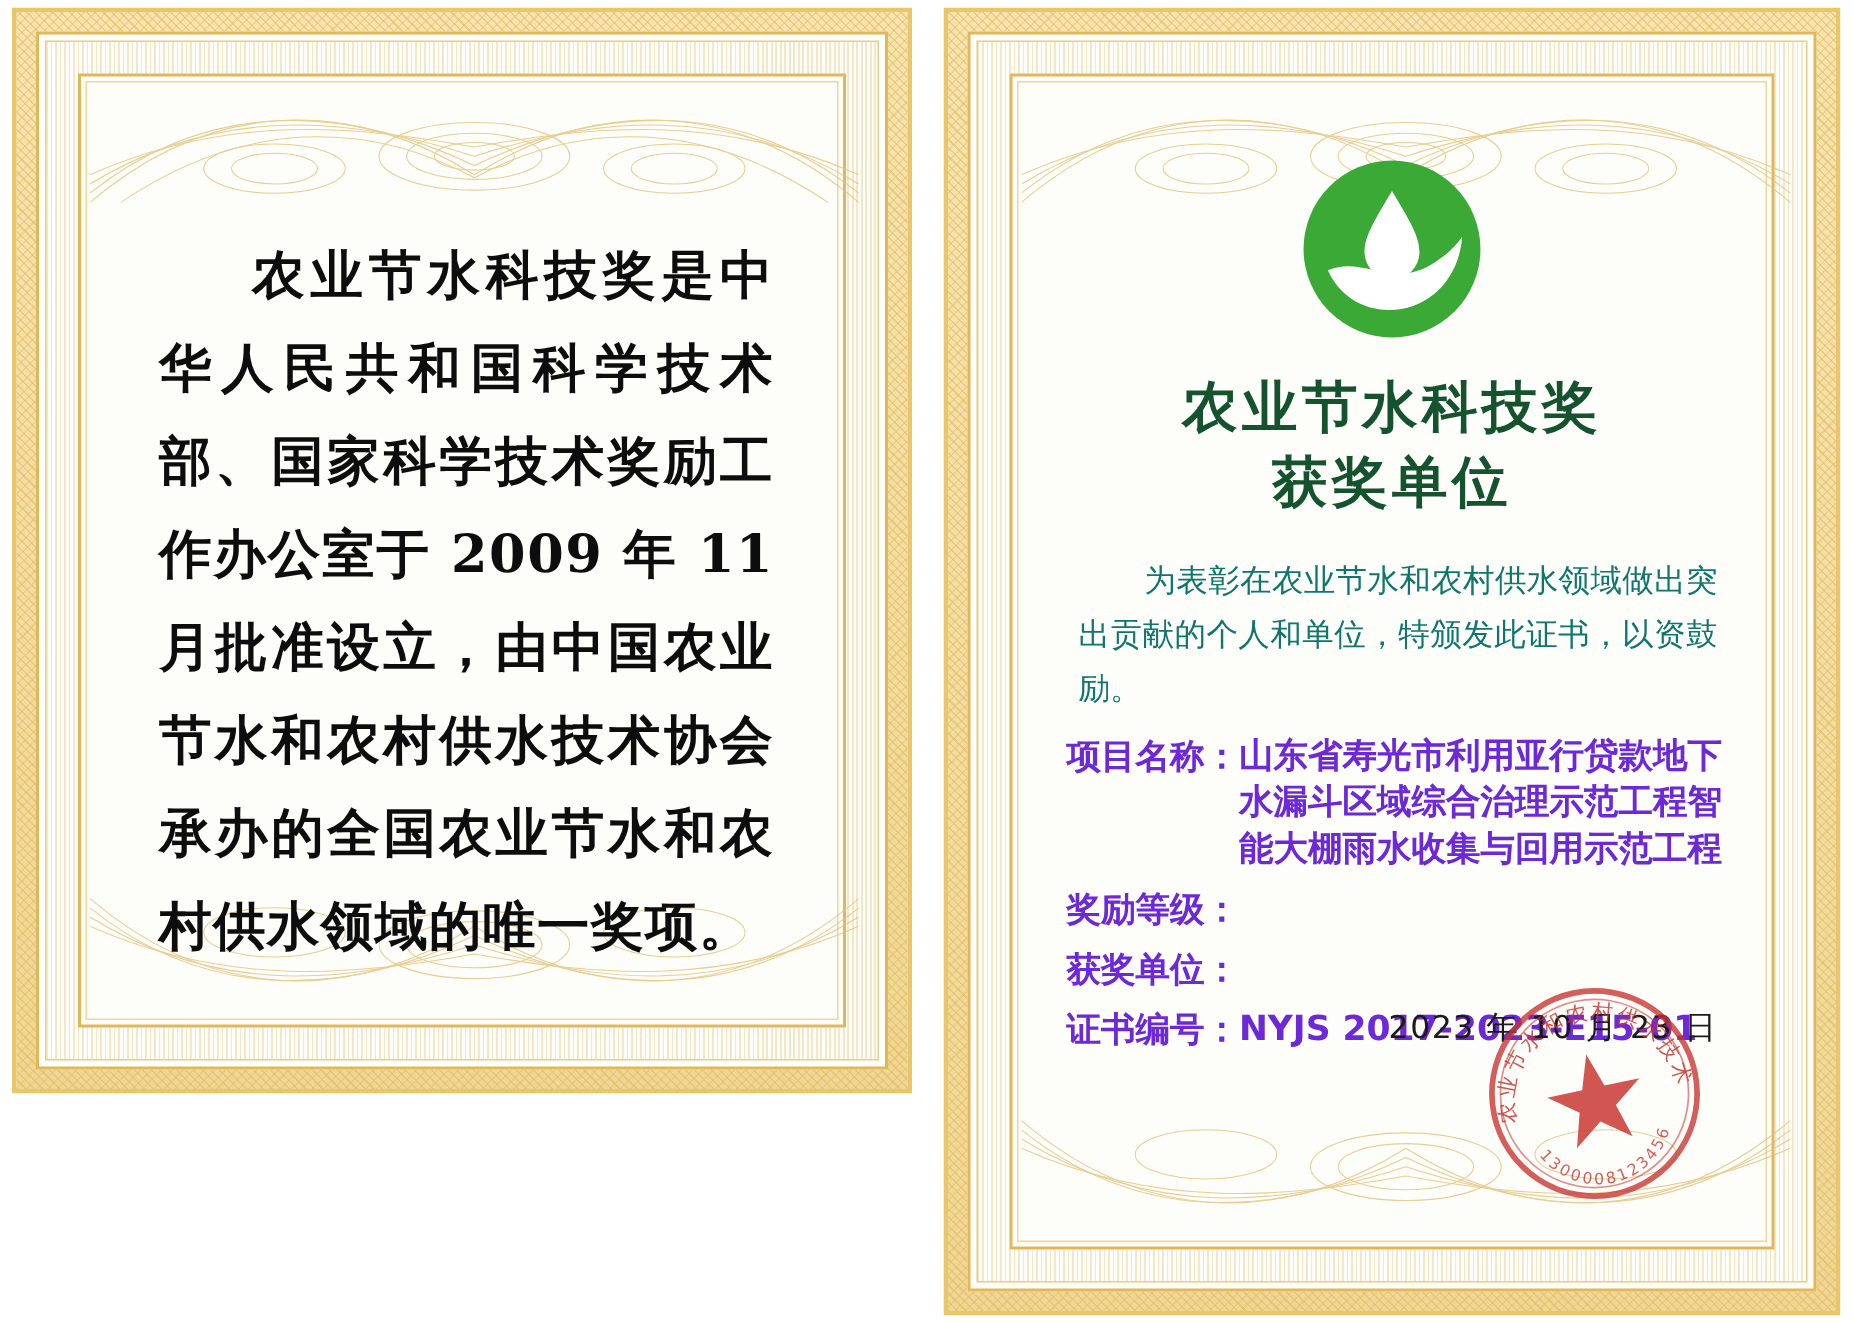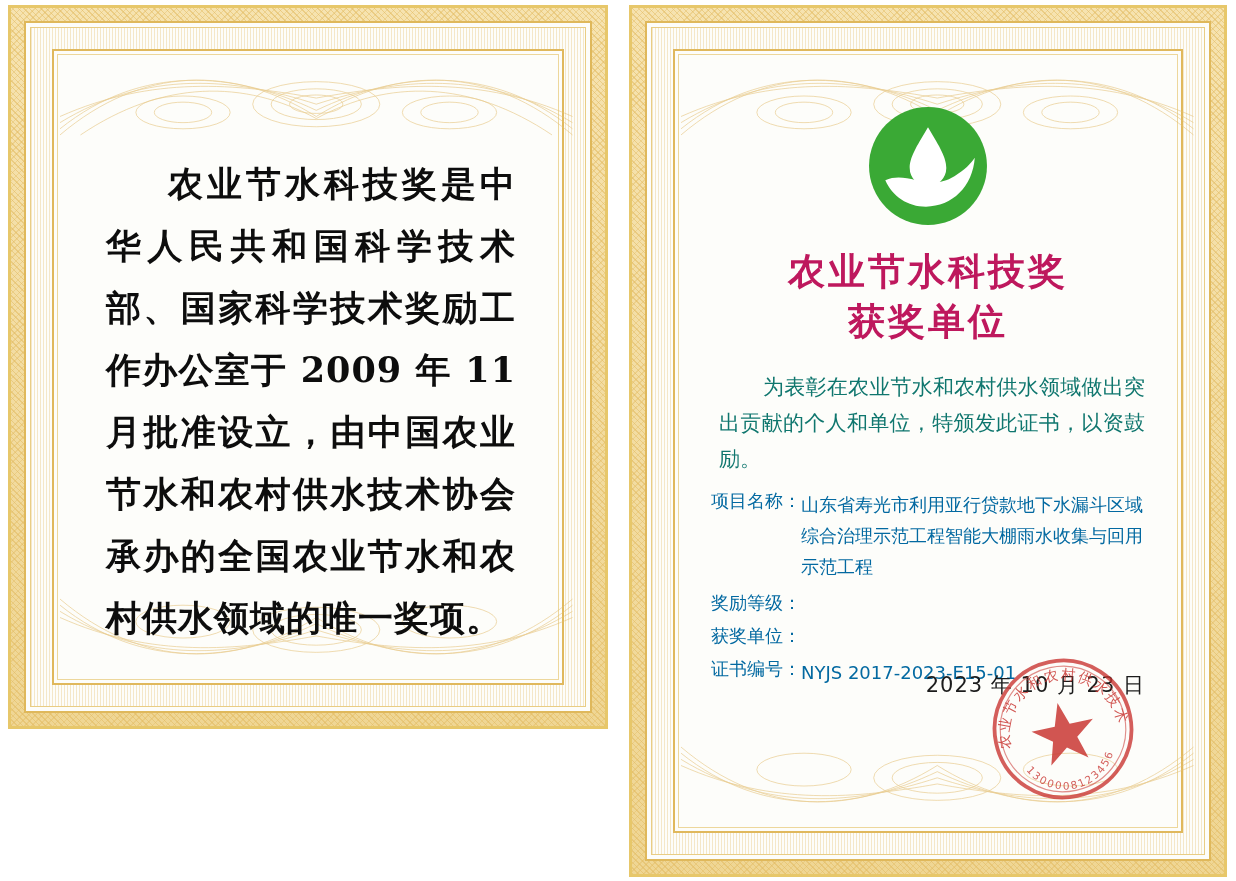--- a/index.html
+++ b/index.html
@@ -137,21 +137,21 @@
     height: 122px;
   }
   .title-block {
     position: absolute;
     top: 190px;
     left: 0;
     right: 0;
     text-align: center;
     font-family: "DejaVu Serif", "Liberation Serif", serif;
     font-weight: bold;
-    color: #be185d;
+    color: #14532d;
   }
   .title-main {
     font-size: 37px;
     letter-spacing: 3px;
     line-height: 48px;
   }
   .title-sub {
     font-size: 37px;
     letter-spacing: 3px;
     line-height: 52px;
@@ -168,22 +168,23 @@
     text-indent: 44px;
     text-align: justify;
     word-break: break-all;
   }
   .fields {
     position: absolute;
     top: 432px;
     left: 30px;
     right: 22px;
     font-family: "DejaVu Sans", "Liberation Sans", sans-serif;
-    font-size: 18px;
-    color: #0369a1;
+    font-size: 23px;
+    color: #6d28d9;
+    font-weight: bold;
   }
   .field-row {
     display: flex;
     align-items: flex-start;
     margin-bottom: 9px;
   }
   .field-label {
     flex: 0 0 auto;
     white-space: nowrap;
     letter-spacing: 0px;

